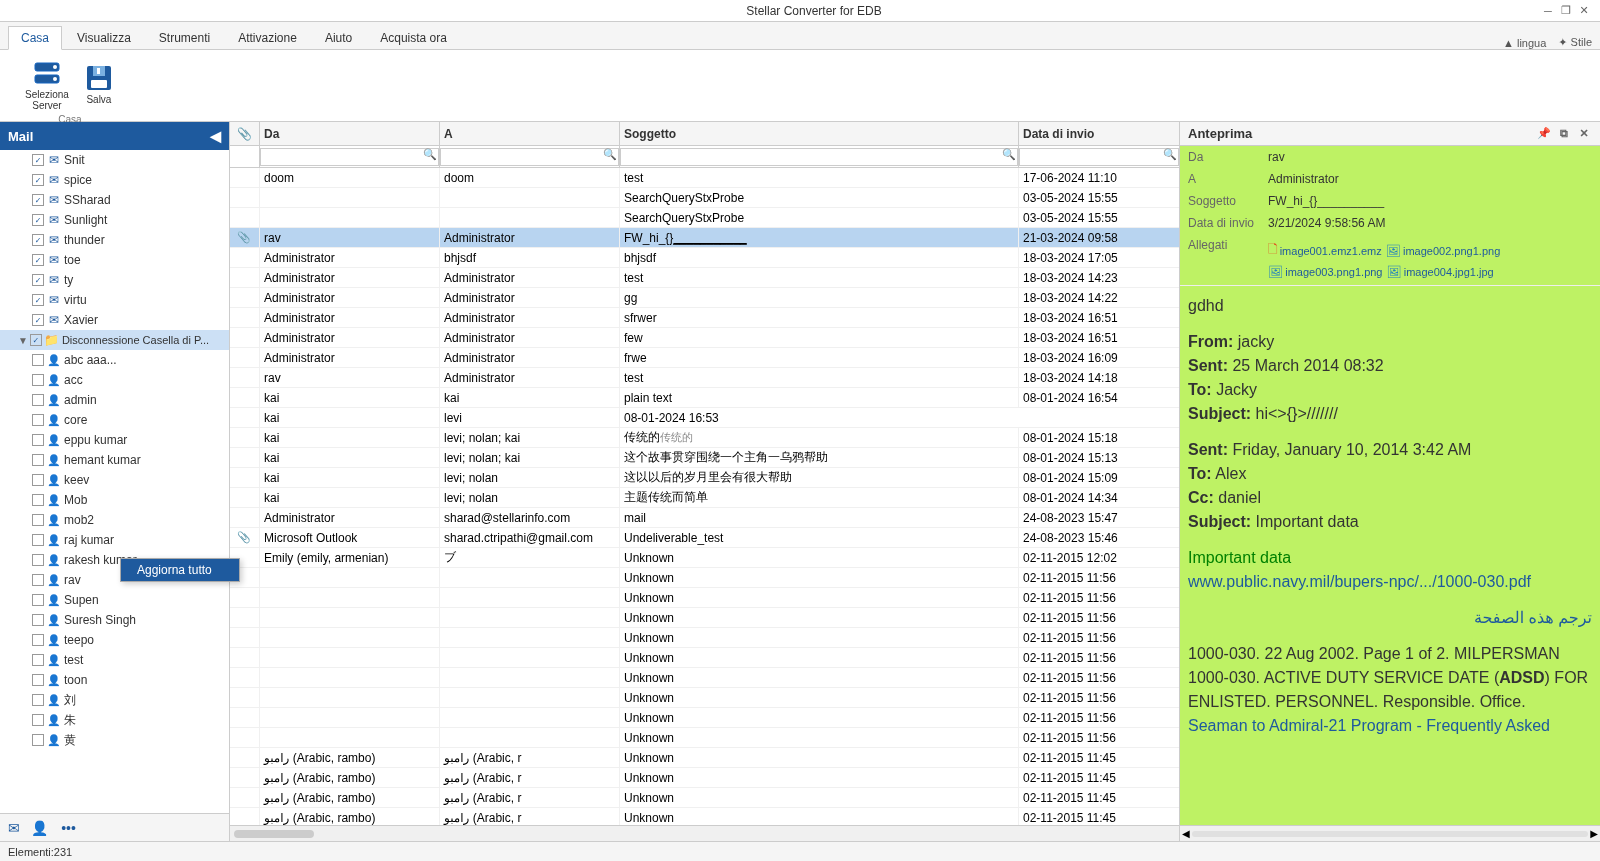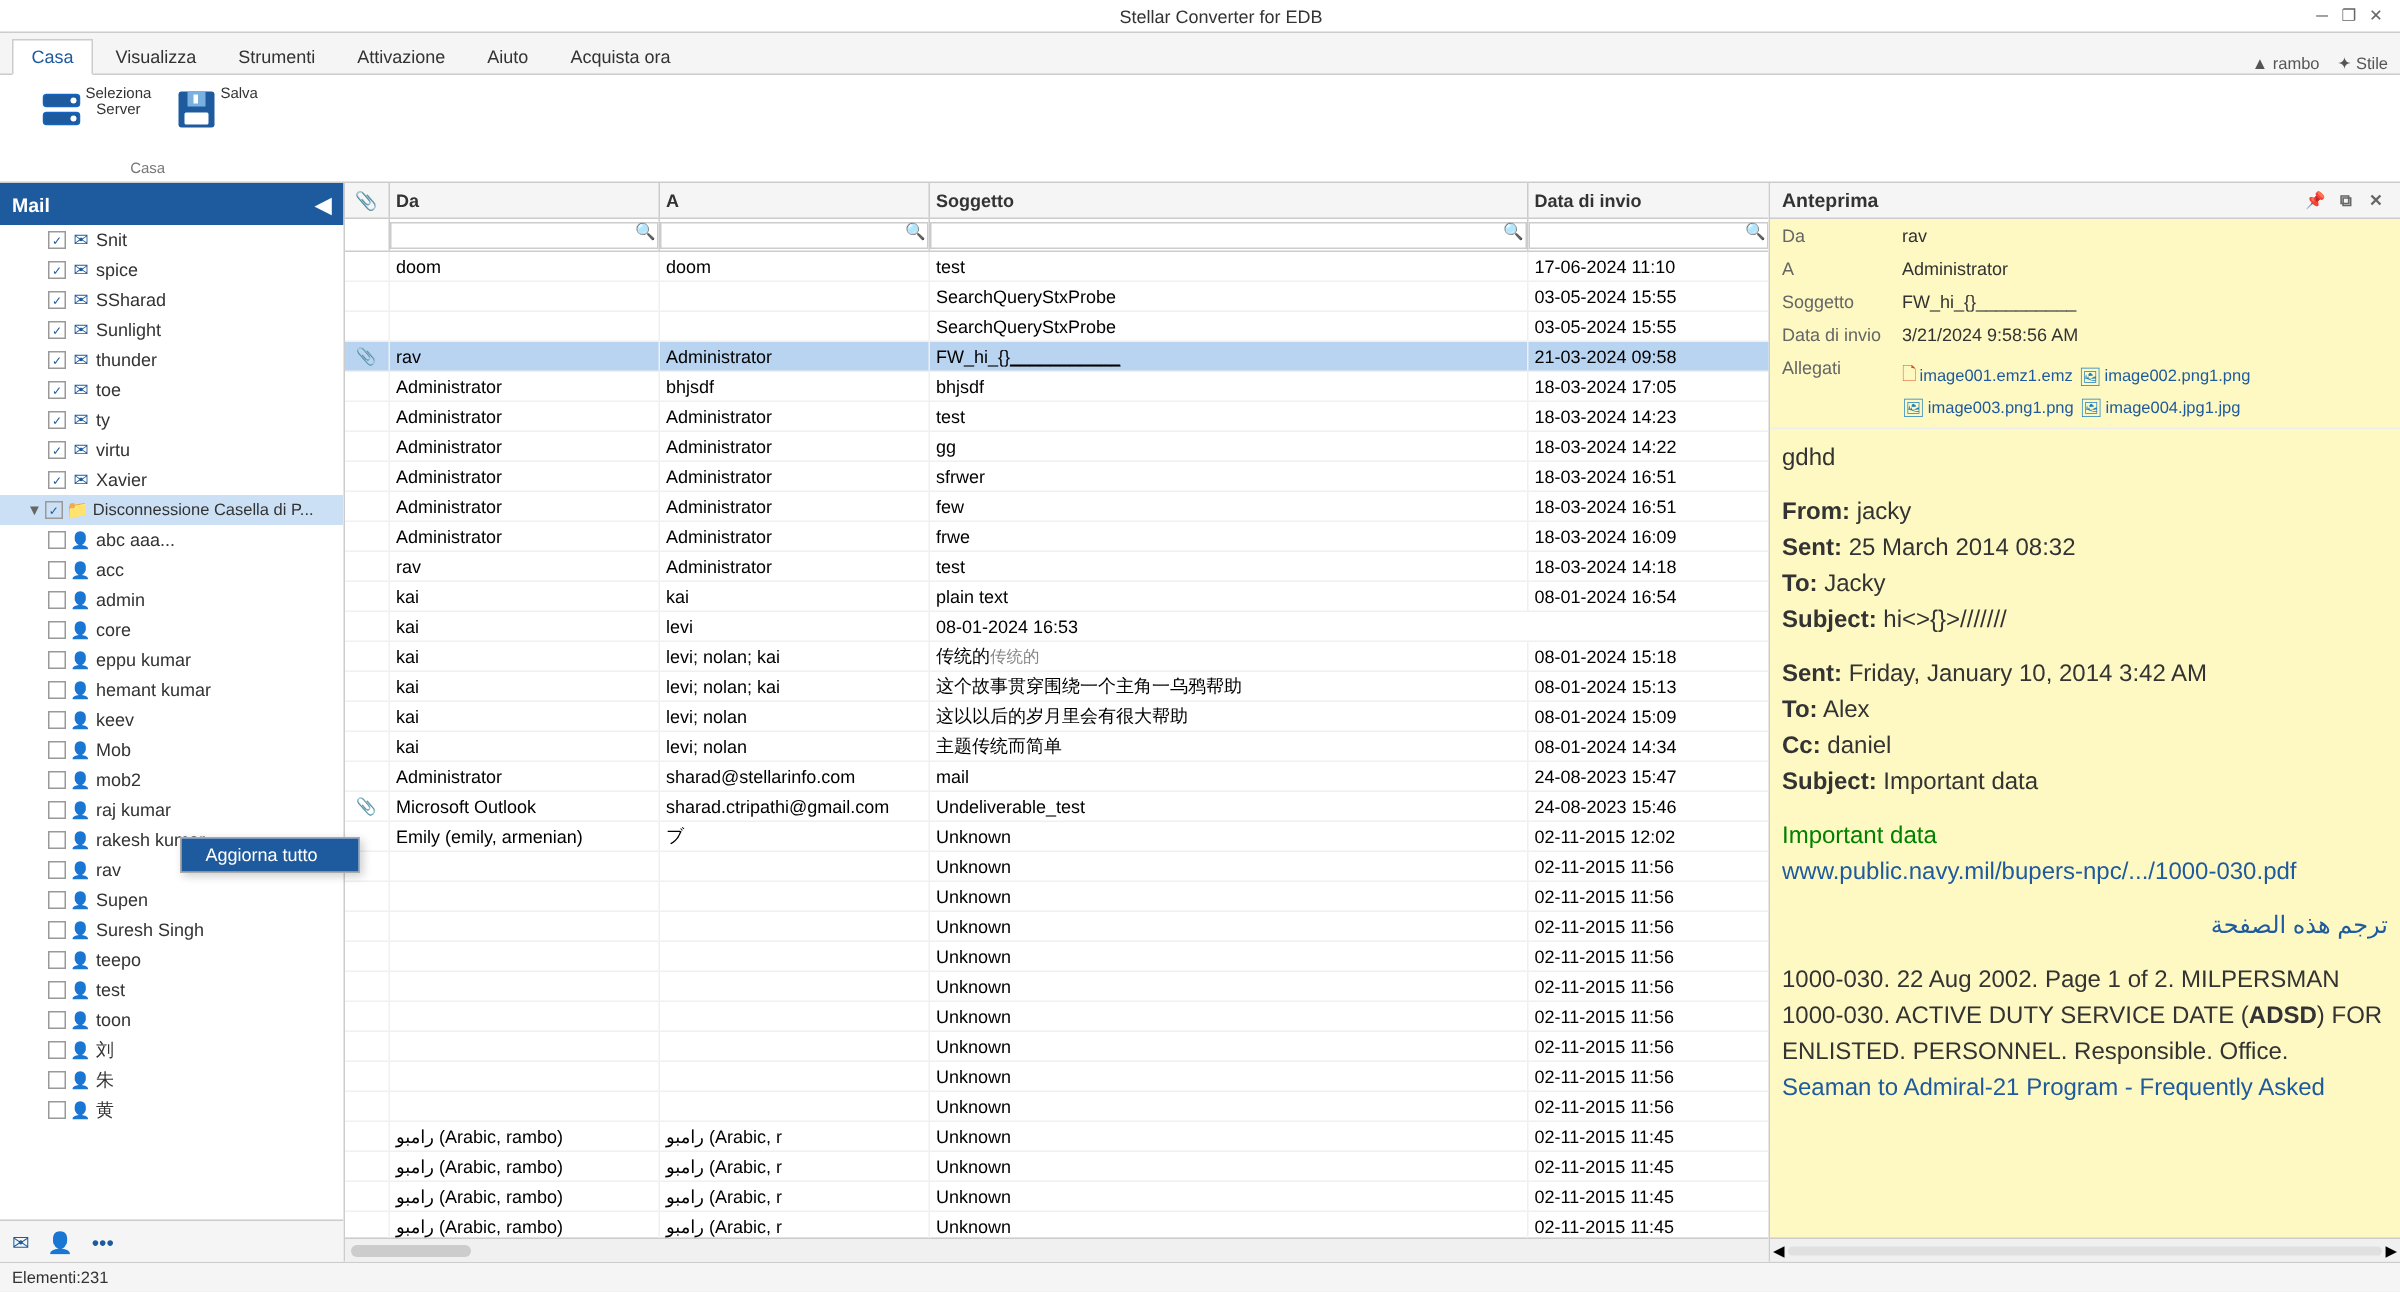--- a/index.html
+++ b/index.html
@@ -65,21 +65,22 @@
       align-items: center;
       border-right: 1px solid #ddd;
       padding: 0 12px;
       height: 64px;
       justify-content: space-between;
     }
     .ribbon-group:last-child { border-right: none; }
     .ribbon-group-buttons { display: flex; gap: 4px; align-items: center; }
     .ribbon-btn {
       display: flex;
-      flex-direction: row;
+      flex-direction: column;
+      align-items: center;
       cursor: pointer;
       padding: 2px 4px;
       border: 1px solid transparent;
       background: none;
     }
     .ribbon-btn-icon {
       width: 32px;
       height: 32px;
       display: flex;
       align-items: center;
@@ -230,21 +231,21 @@
       height: 16px;
       border-top: 1px solid #ccc;
       background: #f0f0f0;
       display: flex;
       align-items: center;
     }
 
     
     .preview-panel {
       width: 420px;
-      background: #fef9c3;
+      background: #bef264;
       display: flex;
       flex-direction: column;
       overflow: hidden;
     }
     .preview-header {
       background: #f5f5f5;
       border-bottom: 1px solid #ccc;
       padding: 2px 8px;
       font-size: 13px;
       font-weight: bold;
@@ -350,21 +351,21 @@
 </div>
 
 <div class="ribbon-tabs">
   <div class="ribbon-tab active">Casa</div>
   <div class="ribbon-tab">Visualizza</div>
   <div class="ribbon-tab">Strumenti</div>
   <div class="ribbon-tab">Attivazione</div>
   <div class="ribbon-tab">Aiuto</div>
   <div class="ribbon-tab">Acquista ora</div>
   <div class="ribbon-right">
-    <span style="cursor:pointer;">▲ rambo</span>
+    <span style="cursor:pointer;">▲ lingua</span>
     <span style="cursor:pointer;">✦ Stile</span>
   </div>
 </div>
 
 <div class="ribbon-bar">
   <div class="ribbon-group">
     <div class="ribbon-group-buttons">
       <button class="ribbon-btn">
         <div class="ribbon-btn-icon">
           <svg width="32" height="32" viewBox="0 0 32 32">

